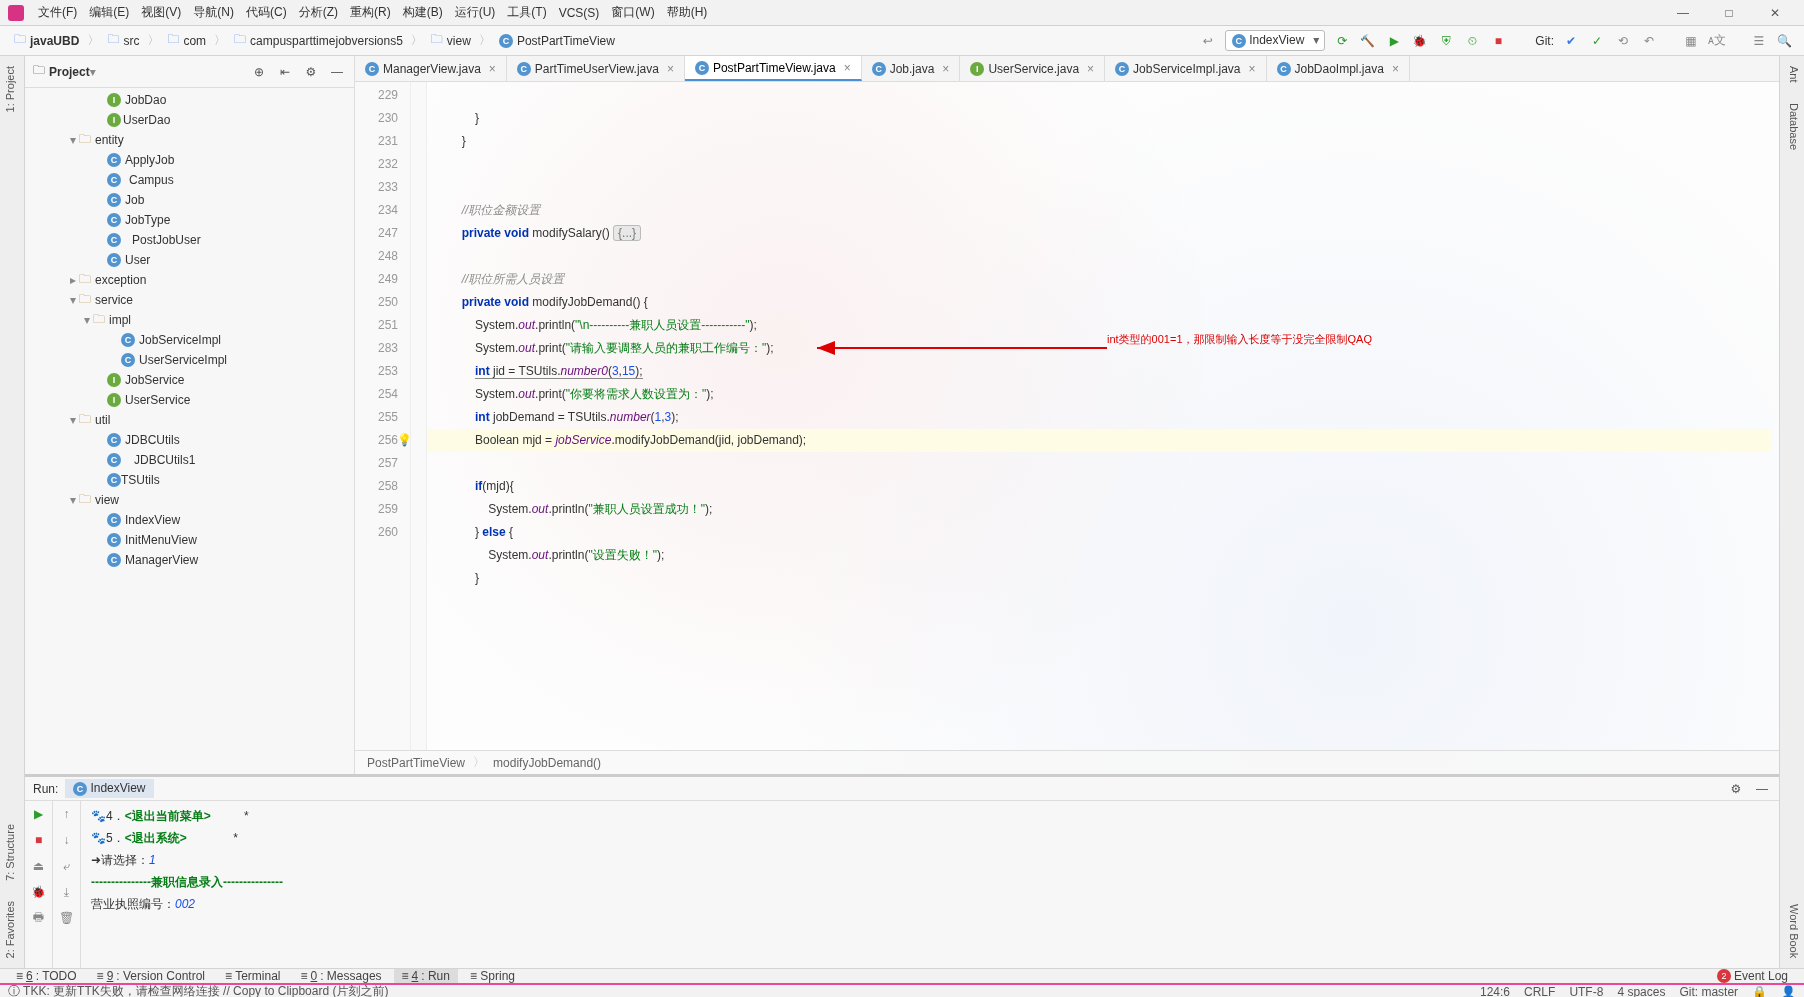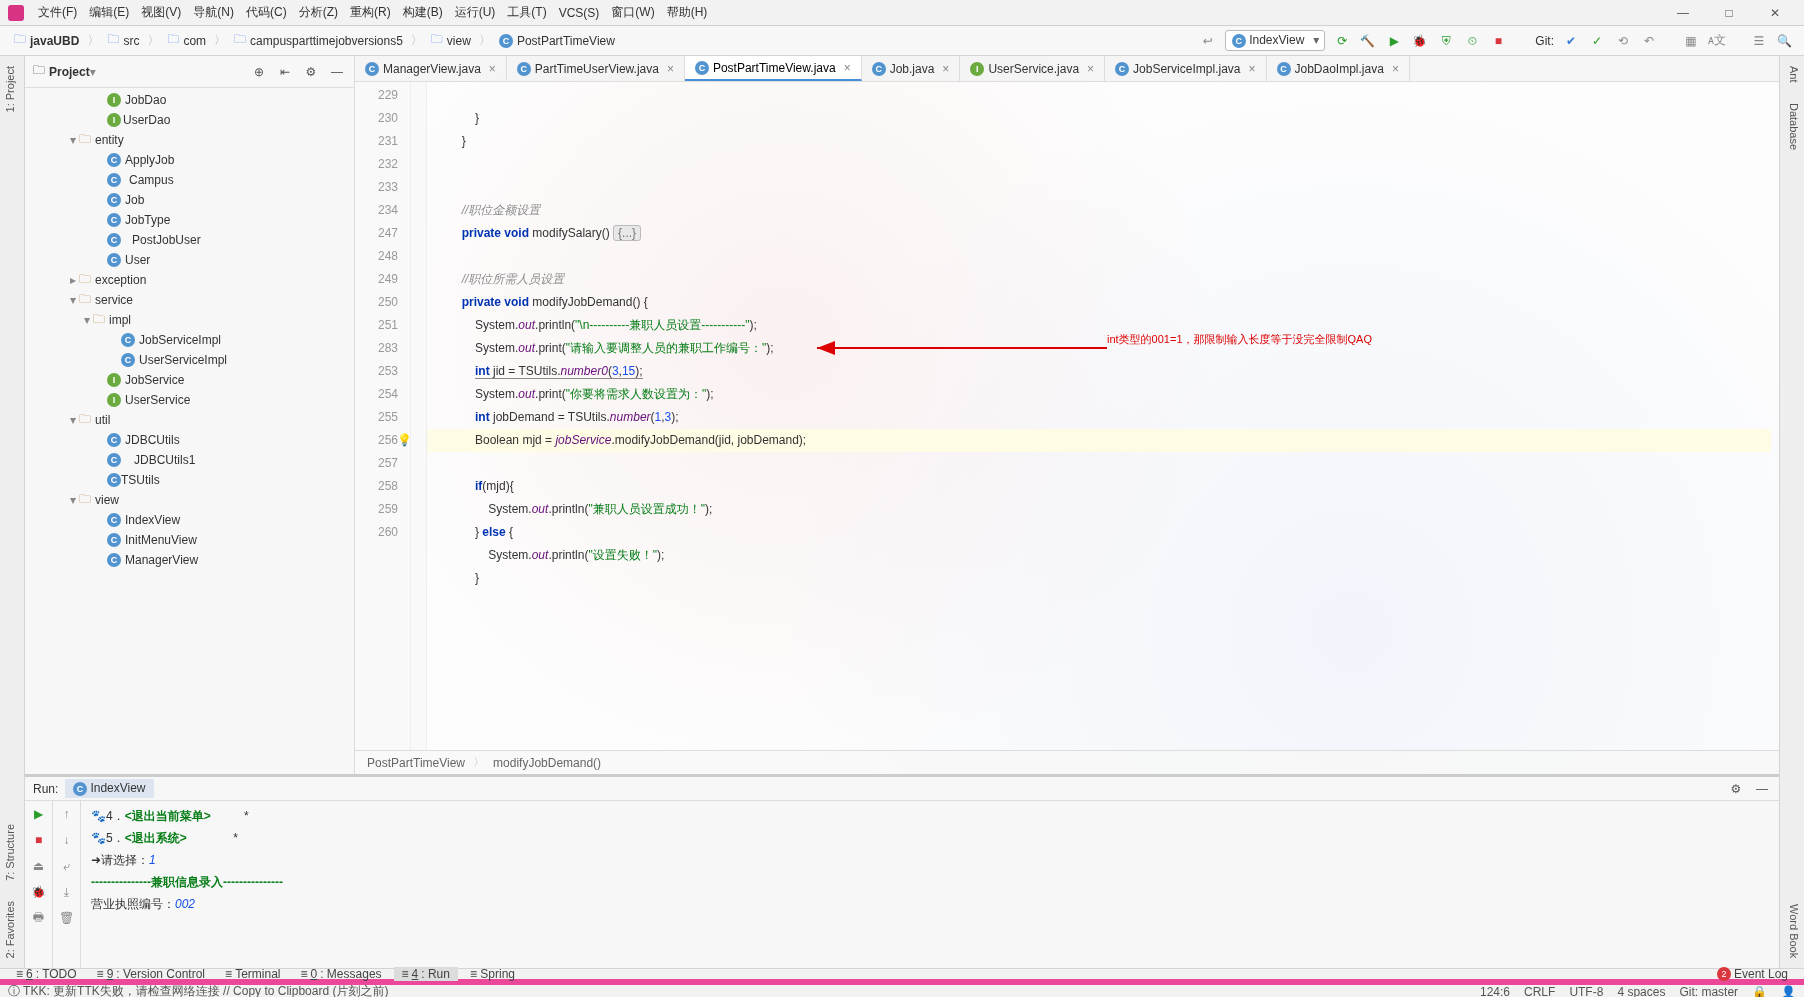--- a/index.html
+++ b/index.html
@@ -57,21 +57,21 @@
 .run-panel { position:absolute; left:25px; right:25px; bottom:29px; height:194px; background:#f7f7f7e8; border-top:3px solid #ccc; display:flex; flex-direction:column;}
 .run-head { display:flex; align-items:center; height:24px; padding:0 8px; border-bottom:1px solid #ddd;}
 .run-head .tools { margin-left:auto; display:flex; gap:8px;}
 .run-body { flex:1; display:flex;}
 .run-toolbar { width:28px; border-right:1px solid #ddd; display:flex; flex-direction:column; align-items:center; padding-top:4px; gap:8px;}
 .tb-btn { width:18px; height:18px; display:flex; align-items:center; justify-content:center;}
 .run-out { flex:1; padding:4px 10px; font-family:"Consolas","SimSun",monospace; font-size:14px; line-height:22px;}
 .run-out .g { color:#067d17; font-weight:bold;}
 .run-out .b { color:#1750eb; font-style:italic;}
 .bottom-bar { position:absolute; left:0; right:0; bottom:0; height:29px; background:#f2f2f2; border-top:1px solid #d4d4d4; display:flex; flex-direction:column;}
-.btab-row{ display:flex; height:16px; align-items:center; padding:0 8px; gap:4px; font-size:11px; color:#444; border-bottom:6px solid #ec4899;}
+.btab-row{ display:flex; height:16px; align-items:center; padding:0 8px; gap:4px; font-size:11px; color:#444; border-bottom:2px solid #ec4899;}
 .btab { padding:0 8px; display:flex; align-items:center; gap:3px;}
 .btab.active { background:#dcdcdc;}
 .status-row { display:flex; height:13px; align-items:center; padding:0 8px; font-size:11px; color:#555;}
 .status-row .right { margin-left:auto; display:flex; gap:14px;}
 .badge-err { display:inline-flex; width:14px; height:14px; border-radius:50%; background:#d9363e; color:#fff; align-items:center; justify-content:center; font-size:9px;}
 .green { color:#2a9d2a;}
 .red { color:#d9363e;}
 .blue { color:#3d7bd9;}
 .gray{color:#888;}
 </style>

